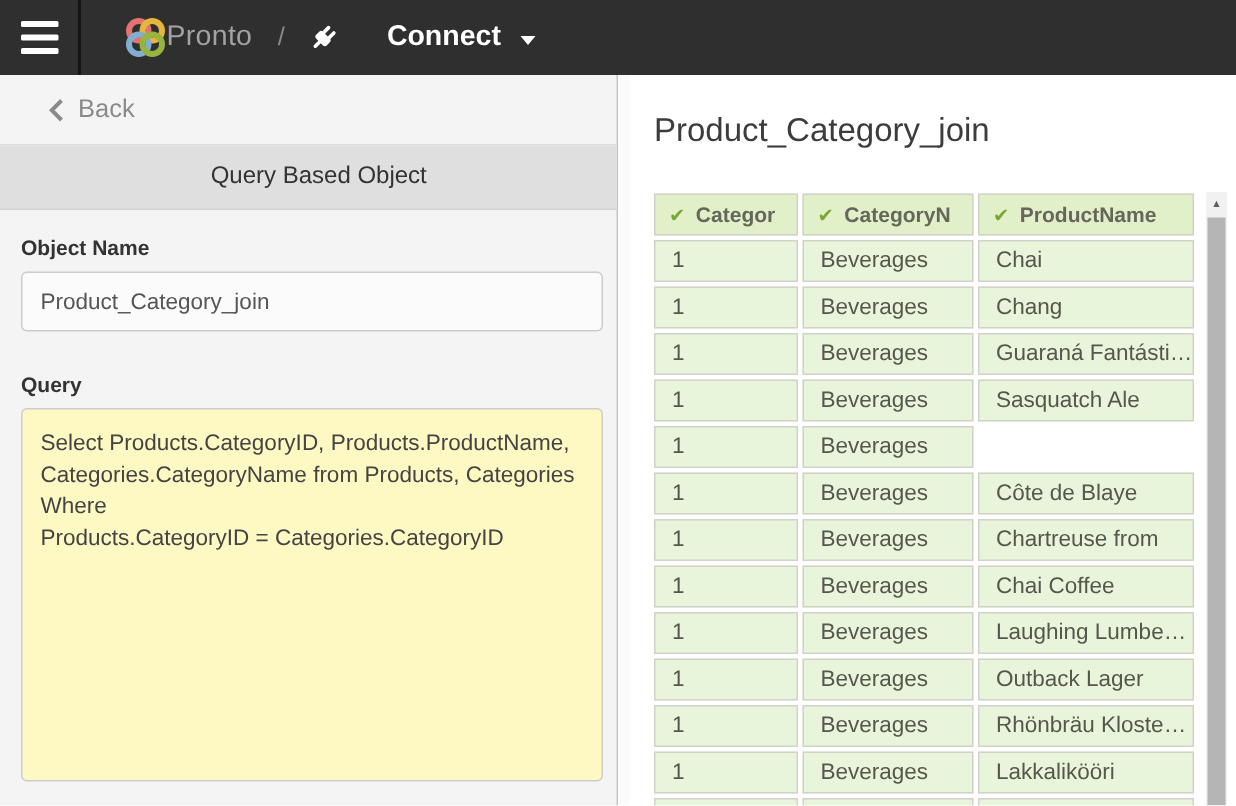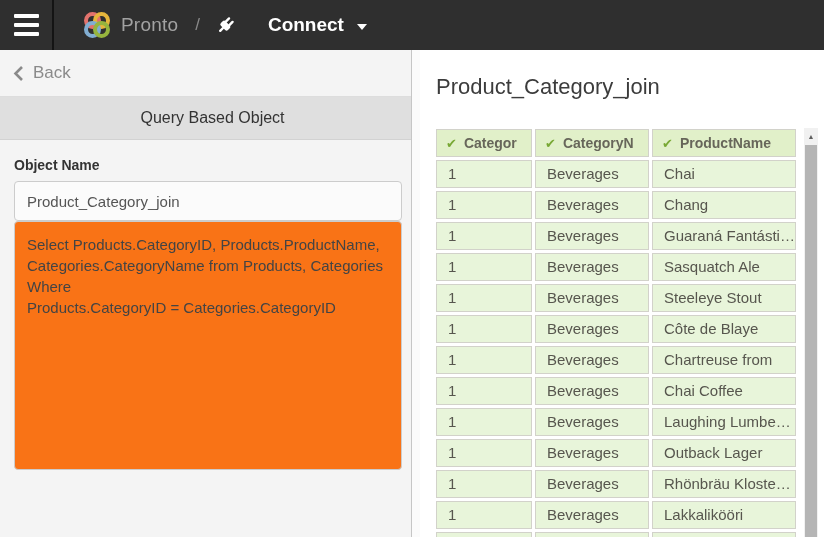--- a/index.html
+++ b/index.html
@@ -14,21 +14,21 @@
   .topbar {
     height: 50px; background: #2f2f2f;
     display: flex; align-items: center;
   }
   .hamburger {
     width: 54px; height: 50px;
     display: flex; flex-direction: column; justify-content: center; align-items: center;
     gap: 5px; border-right: 2px solid #141414; cursor: pointer; flex: 0 0 auto;
   }
   .hamburger .bar { width: 25px; height: 4px; background: #ffffff; border-radius: 1px; }
-  .brand { display: flex; align-items: center; margin-left: 29px; gap: 10px; cursor: pointer; justify-content: space-between; }
+  .brand { display: flex; align-items: center; margin-left: 29px; cursor: pointer; justify-content: space-between; }
   .brand-name { color: #a2a2a2; font-size: 19px; letter-spacing: .2px; }
   .crumb-sep { color: #8a8a8a; font-size: 17px; margin: 0 15px 0 17px; }
   .connect { display: flex; align-items: center; gap: 10px; cursor: pointer; }
   .connect-label { color: #ffffff; font-size: 19px; font-weight: bold; margin-left: 22px; }
   .caret-down {
     width: 0; height: 0; margin-left: 3px; margin-top: 3px;
     border-left: 5px solid transparent; border-right: 5px solid transparent;
     border-top: 6px solid #ffffff;
   }
 
@@ -38,21 +38,21 @@
   .left-panel {
     width: 412px; flex: 0 0 auto; background: #f4f4f4;
     border-right: 1px solid #c6c6c6;
   }
   .left-scroll-strip {
     width: 8px; flex: 0 0 auto; background: #fbfbfb;
   }
 
   .back-row {
     height: 47px; display: flex; align-items: center;
-    padding-left: 13px; gap: 9px;
+    padding-left: 32px; gap: 9px;
     border-bottom: 1px solid #dddddd; cursor: pointer;
   }
   .back-label { color: #8a8a8a; font-size: 17px; }
 
   .section-bar {
     height: 43px; background: #dfdfdf;
     display: flex; align-items: center; padding-left: 14px;
     border-bottom: 1px solid #d2d2d2;
     justify-content: center;
   }
@@ -62,21 +62,21 @@
   .field-label { display: block; font-size: 14px; font-weight: bold; color: #333333; margin-bottom: 8px; }
   .object-name-input {
     width: 388px; height: 40px;
     background: #fbfbfb; border: 1px solid #cccccc; border-radius: 4px;
     padding: 0 12px; font-size: 15px; color: #555555;
     font-family: "Liberation Sans", sans-serif; outline: none;
   }
   .query-label { margin-top: 27px; }
   .query-textarea {
     width: 388px; height: 249px; resize: none;
-    background: #f97316; border: 1px solid #cccccc; border-radius: 4px;
+    background: #fef9c3; border: 1px solid #cccccc; border-radius: 4px;
     padding: 12px; font-size: 15px; line-height: 21px; color: #444444;
     font-family: "Liberation Sans", sans-serif; outline: none;
     white-space: pre-wrap; overflow: hidden;
   }
 
   
   .right-panel {
     flex: 1 1 auto; background: #ffffff; position: relative;
     overflow: hidden; padding-left: 16px;
   }
@@ -174,20 +174,21 @@
     </div>
 
     <div class="section-bar">
       <span class="section-title">Query Based Object</span>
     </div>
 
     <div class="form-area">
       <label class="field-label">Object Name</label>
       <input class="object-name-input" type="text" value="Product_Category_join" style="">
 
+      <label class="field-label query-label">Query</label>
       <textarea class="query-textarea" spellcheck="false" style="">Select Products.CategoryID, Products.ProductName,
 Categories.CategoryName from Products, Categories
 Where
 Products.CategoryID = Categories.CategoryID</textarea>
     </div>
   </div>
 
   <div class="left-scroll-strip"></div>
 
   <div class="right-panel">
@@ -230,21 +231,20 @@
 
   <div class="tr">
     <div class="td">1</div>
     <div class="td">Beverages</div>
     <div class="td">Sasquatch Ale</div>
   </div>
 
   <div class="tr">
     <div class="td">1</div>
     <div class="td">Beverages</div>
-    <div class="td">Steeleye Stout</div>
   </div>
 
   <div class="tr">
     <div class="td">1</div>
     <div class="td">Beverages</div>
     <div class="td">Côte de Blaye</div>
   </div>
 
   <div class="tr">
     <div class="td">1</div>

